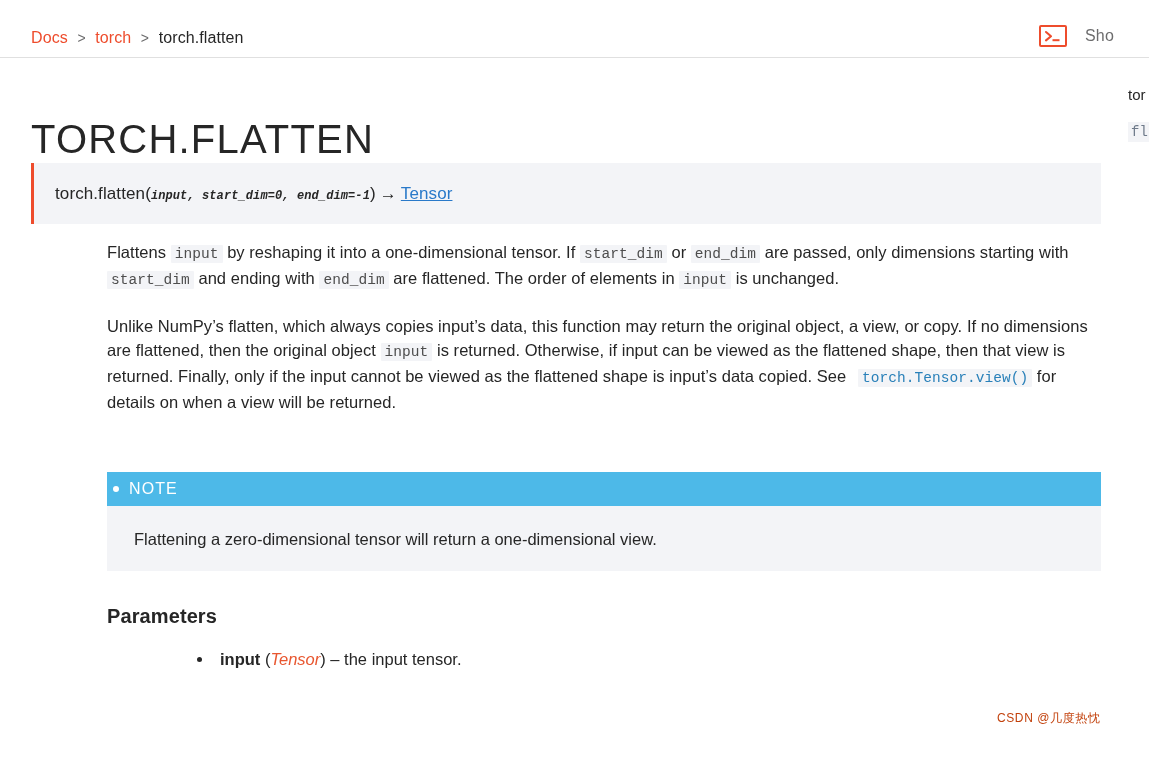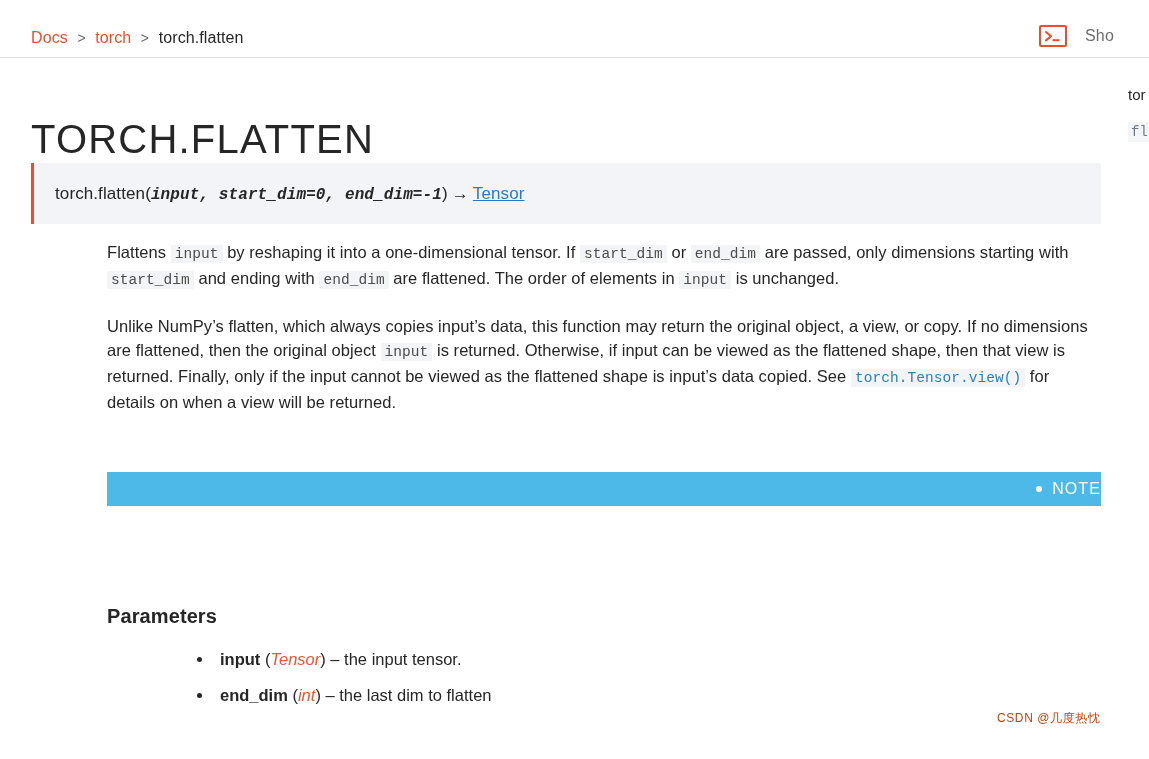--- a/index.html
+++ b/index.html
@@ -131,21 +131,21 @@
     color: #262626;
     white-space: nowrap;
     letter-spacing: 0.1px;
   }
   #signature-text .sig-name { font-family: "Liberation Sans", sans-serif; }
   #signature-text .sig-paren { color: #262626; }
   #signature-text .sig-param {
     font-family: "Liberation Mono", monospace;
     font-style: italic;
     font-weight: bold;
-    font-size: 16px;
+    font-size: 12px;
   }
   #signature-text .sig-arrow { color: #262626; margin: 0 4px; }
   #signature-text .sig-return {
     color: #2979c9;
   }
 
   
   #content-col {
     position: absolute;
     left: 107px;
@@ -169,36 +169,36 @@
     border-radius: 1px;
   }
   a.codelink {
     font-family: "Liberation Mono", monospace;
     font-size: 14.5px;
     background: #f3f4f7;
     color: #2980b9;
     padding: 1px 4px;
     text-decoration: none;
     border-radius: 1px;
+    margin-left: 7px;
   }
 
   
   #note-box {
     position: absolute;
     left: 107px;
     top: 472px;
     width: 994px;
   }
   #note-header {
     height: 34px;
     background: #4db9e8;
     display: flex;
     align-items: center;
     padding-left: 6px;
-    justify-content: flex-end;
   }
   #note-bullet {
     width: 6px;
     height: 6px;
     border-radius: 50%;
     background: #ffffff;
     margin-right: 10px;
     flex: 0 0 auto;
   }
   #note-title {
@@ -316,21 +316,23 @@
 <div id="content-col">
   <p class="para"><span>Flattens </span><code class="inline">input</code><span> by reshaping it into a one-dimensional tensor. If </span><code class="inline">start_dim</code><span> or </span><code class="inline">end_dim</code><span> are passed, only dimensions starting with </span><code class="inline">start_dim</code><span> and ending with </span><code class="inline">end_dim</code><span> are flattened. The order of elements in </span><code class="inline">input</code><span> is unchanged.</span></p>
   <p class="para"><span>Unlike NumPy’s flatten, which always copies input’s data, this function may return the original object, a view, or copy. If no dimensions are flattened, then the original object </span><code class="inline">input</code><span> is returned. Otherwise, if input can be viewed as the flattened shape, then that view is returned. Finally, only if the input cannot be viewed as the flattened shape is input’s data copied. See </span><a class="codelink" href="#">torch.Tensor.view()</a><span> for details on when a view will be returned.</span></p>
 </div>
 
 <div id="note-box">
   <div id="note-header">
     <span id="note-bullet"></span>
     <span id="note-title">NOTE</span>
   </div>
+  <div id="note-body">
+    <span id="note-text">Flattening a zero-dimensional tensor will return a one-dimensional view.</span>
+  </div>
 </div>
 
 <div id="params-heading">Parameters</div>
 <ul id="params-list">
     <li><span class="p-name">input</span><span class="p-paren"> (</span><span class="p-type">Tensor</span><span class="p-paren">)</span><span class="p-dash"> – the input tensor.</span></li>
-    <li><span class="p-name">end_dim</span><span class="p-paren"> (</span><span class="p-type">int</span><span class="p-paren">)</span><span class="p-dash"> – the last dim to flatten</span></li>
   </ul>
 
 <div id="watermark">CSDN @几度热忱</div>
 
 </body></html>

